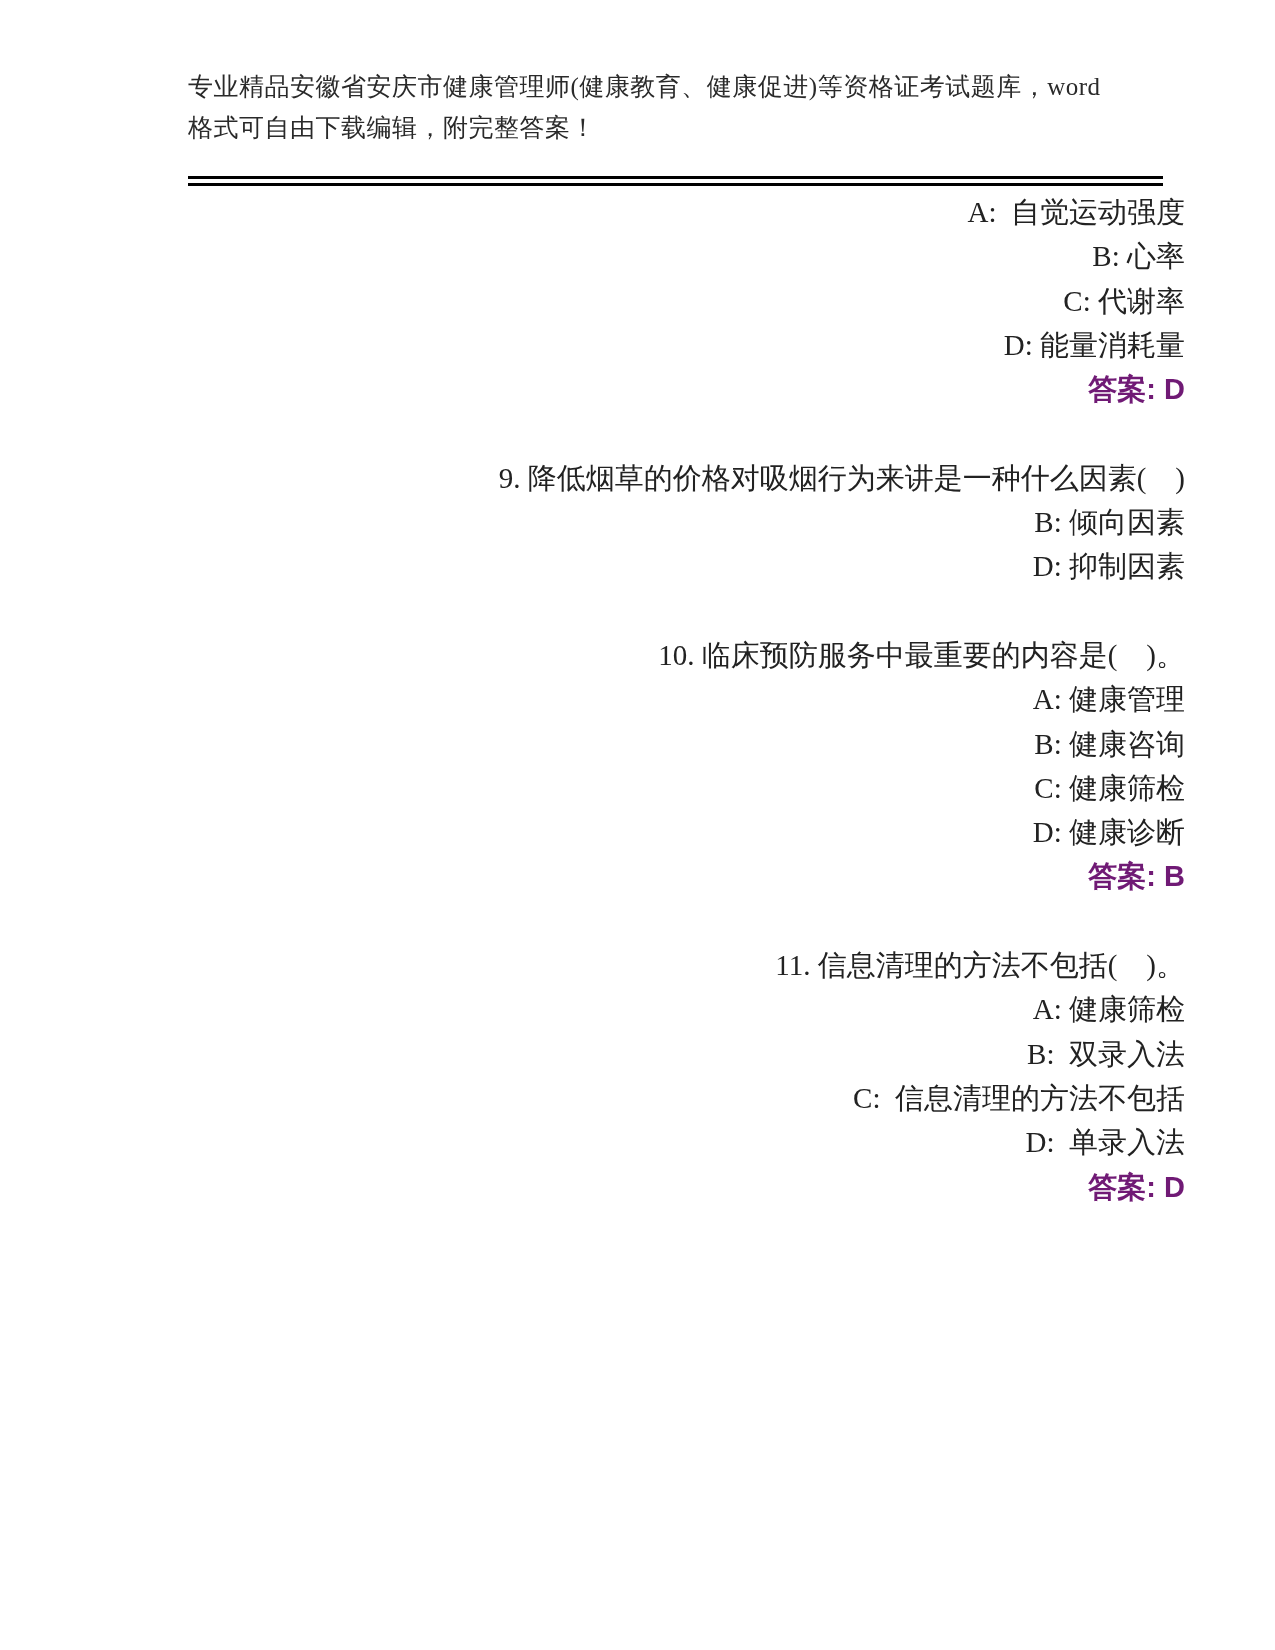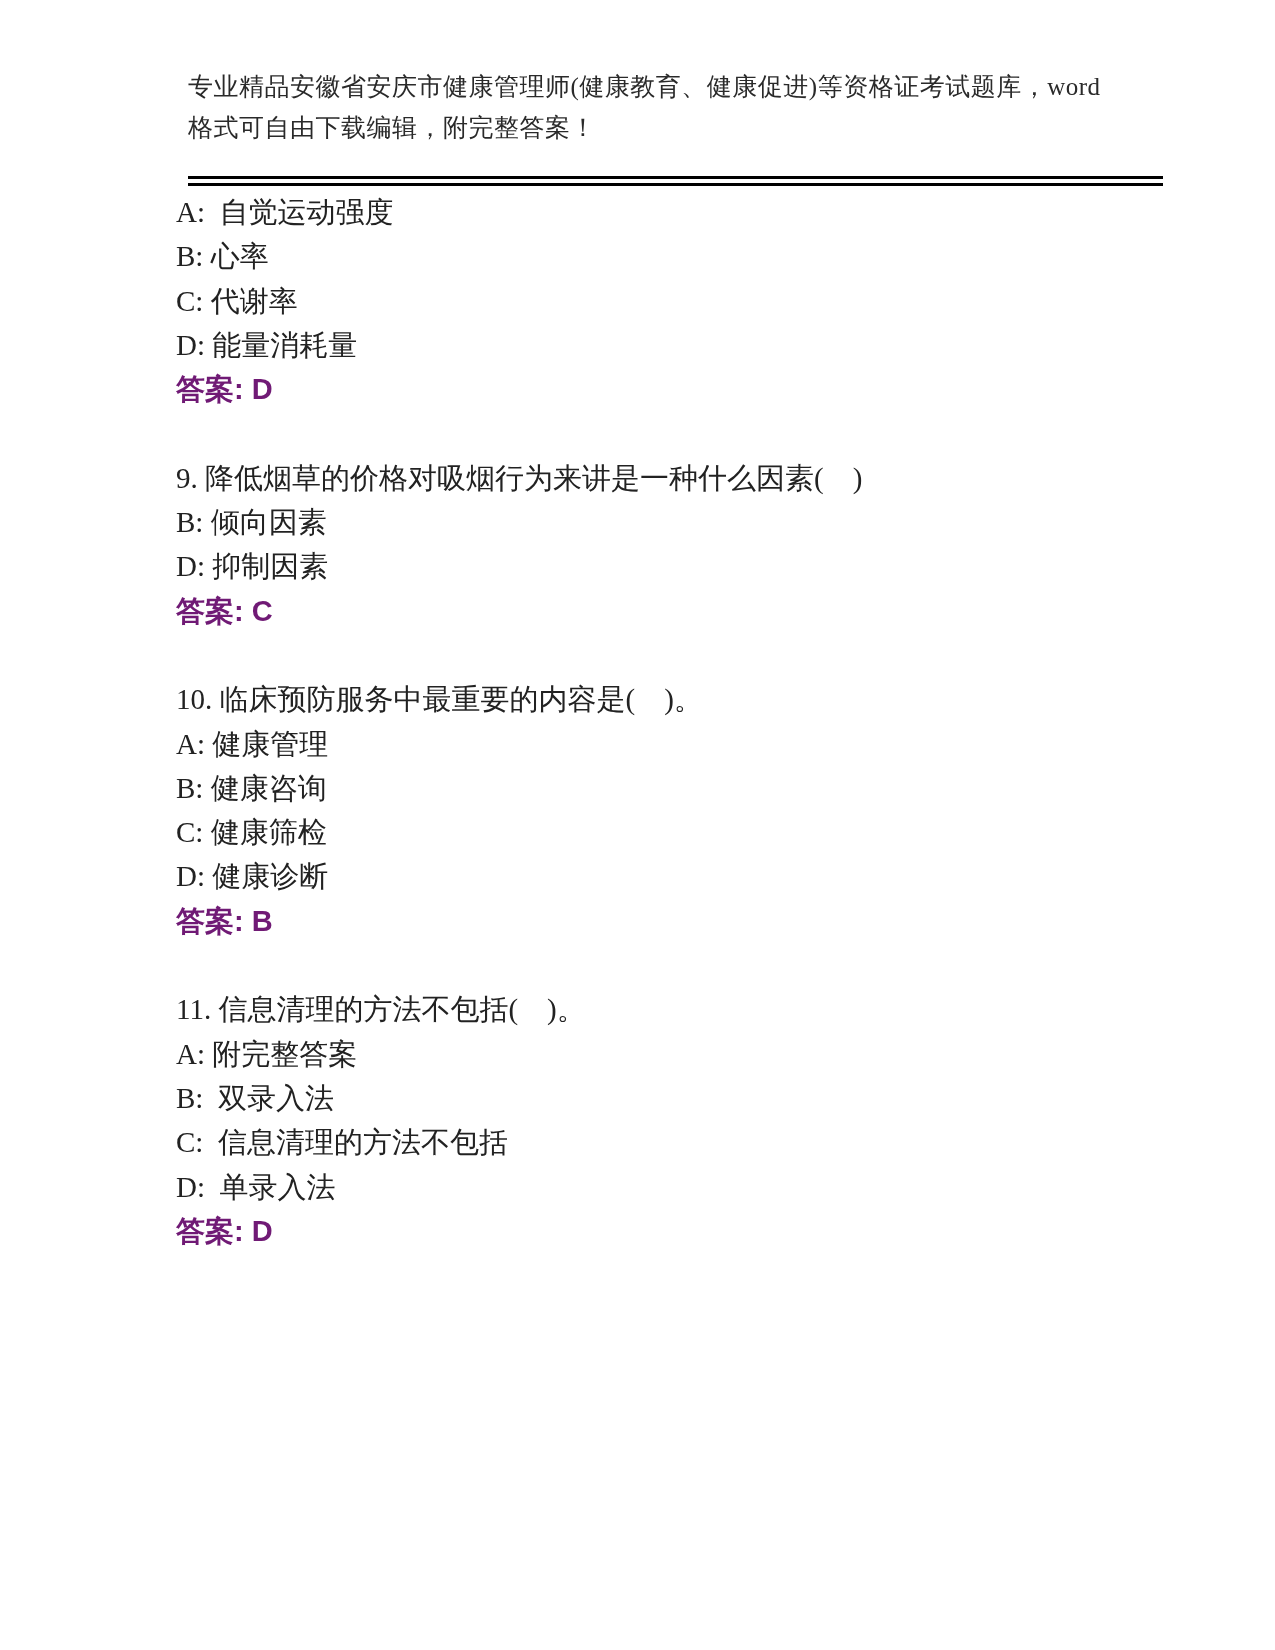--- a/index.html
+++ b/index.html
@@ -34,23 +34,24 @@
       position: absolute;
       left: 188px;
       top: 176px;
       width: 975px;
       height: 4px;
       border-top: 3px solid #000000;
       border-bottom: 3px solid #000000;
     }
     .content {
       position: absolute;
-      left: 176px;
+      left: 185px;
       top: 190px;
       width: 1000px;
+      text-align: right;
     }
     .line {
       margin: 0;
       min-height: 44px;
       line-height: 44.3px;
       font-size: 29px;
       white-space: pre-wrap;
       color: #222222;
     }
     .answer {
@@ -79,33 +80,32 @@
     <p class="line">A:  自觉运动强度</p>
     <p class="line">B: 心率</p>
     <p class="line">C: 代谢率</p>
     <p class="line">D: 能量消耗量</p>
     <p class="line answer">答案: D</p>
     <p class="line blank"></p>
 
     <p class="line">9. 降低烟草的价格对吸烟行为来讲是一种什么因素(    )</p>
     <p class="line">B: 倾向因素</p>
     <p class="line">D: 抑制因素</p>
-    <p class="line answer">答案: C</p>
     <p class="line blank"></p>
 
     <p class="line">10. 临床预防服务中最重要的内容是(    )。</p>
     <p class="line">A: 健康管理</p>
     <p class="line">B: 健康咨询</p>
     <p class="line">C: 健康筛检</p>
     <p class="line">D: 健康诊断</p>
     <p class="line answer">答案: B</p>
     <p class="line blank"></p>
 
     <p class="line">11. 信息清理的方法不包括(    )。</p>
-    <p class="line">A: 附完整答案</p>
+    <p class="line">A: 健康筛检</p>
     <p class="line">B:  双录入法</p>
     <p class="line">C:  信息清理的方法不包括</p>
     <p class="line">D:  单录入法</p>
     <p class="line answer">答案: D</p>
     <p class="line blank"></p>
     <p class="line blank"></p>
 
 
   </div>
 

